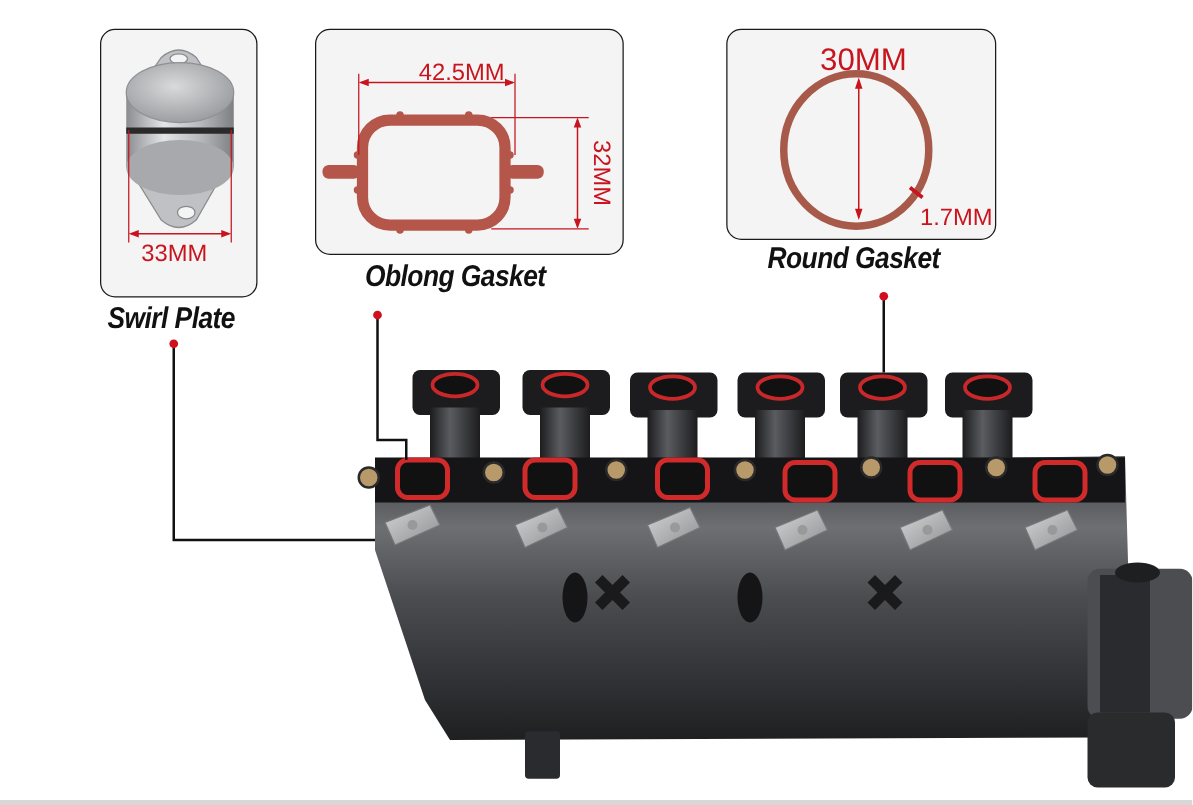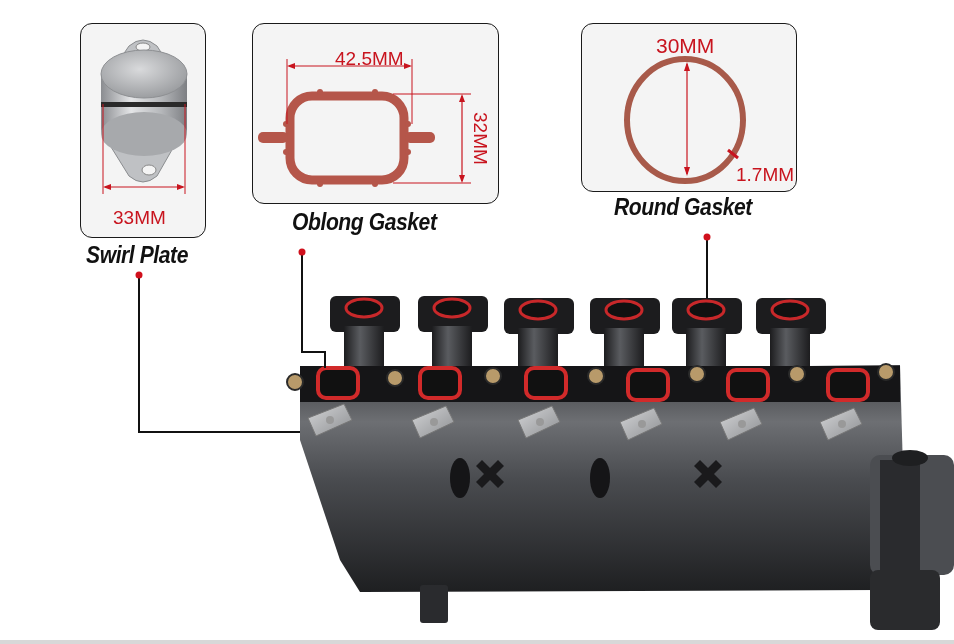--- a/index.html
+++ b/index.html
@@ -55,21 +55,21 @@
     <ellipse cx="63" cy="110" rx="43" ry="22" fill="#a7a9ac"></ellipse>
     <rect x="20" y="78" width="86" height="5" fill="#2a2a2a"></rect>
     <ellipse cx="63" cy="50" rx="43" ry="24" fill="url(#capface)" stroke="#8e9093"></ellipse>
 
     <line x1="22" y1="80" x2="22" y2="170" stroke="#c8141e" stroke-width="1"></line>
     <line x1="104" y1="80" x2="104" y2="170" stroke="#c8141e" stroke-width="1"></line>
     <line x1="24" y1="163" x2="102" y2="163" stroke="#c8141e" stroke-width="1.2"></line>
     <polygon points="22,163 30,160 30,166" fill="#c8141e"></polygon>
     <polygon points="104,163 96,160 96,166" fill="#c8141e"></polygon>
   </svg>
-  <div class="dim" style="left:32px; top:183px;">33MM</div>
+  <div class="dim" style="left:32px; top:169px;">33MM</div>
 </div>
 <div class="caption" style="left:86px; top:241px;">Swirl Plate</div>
 
 <div class="panel" style="left:252px; top:23px; width:247px; height:181px;">
   <svg width="247" height="181">
 
     <rect x="37" y="72" width="114" height="84" rx="22" ry="22" fill="none" stroke="#b5564a" stroke-width="9"></rect>
     <rect x="5" y="108" width="30" height="11" rx="5" fill="#b5564a"></rect>
     <rect x="152" y="108" width="30" height="11" rx="5" fill="#b5564a"></rect>
     <g fill="#b5564a">
@@ -101,21 +101,21 @@
 <div class="caption" style="left:292px; top:208px;">Oblong Gasket</div>
 
 <div class="panel" style="left:581px; top:23px; width:216px; height:169px;">
   <svg width="216" height="169">
     <ellipse cx="103" cy="96" rx="58" ry="61" fill="none" stroke="#a85a4a" stroke-width="6"></ellipse>
     <line x1="105" y1="40" x2="105" y2="150" stroke="#c8141e" stroke-width="1.2"></line>
     <polygon points="105,38 102,47 108,47" fill="#c8141e"></polygon>
     <polygon points="105,152 102,143 108,143" fill="#c8141e"></polygon>
     <line x1="146" y1="126" x2="156" y2="134" stroke="#c8141e" stroke-width="3"></line>
   </svg>
-  <div class="dim" style="left:74px; top:10px; font-size:21px;">30MM</div>
+  <div class="dim" style="left:74px; top:10px; font-size:25px;">30MM</div>
   <div class="dim small" style="left:154px; top:140px;">1.7MM</div>
 </div>
 <div class="caption" style="left:614px; top:193px;">Round Gasket</div>
 
 <svg width="954" height="644" style="z-index:0;">
   <defs>
     <linearGradient id="body" x1="0" y1="0" x2="0" y2="1">
       <stop offset="0" stop-color="#3a3b3e"></stop>
       <stop offset="0.25" stop-color="#6d6f73"></stop>
       <stop offset="0.5" stop-color="#4a4c50"></stop>

